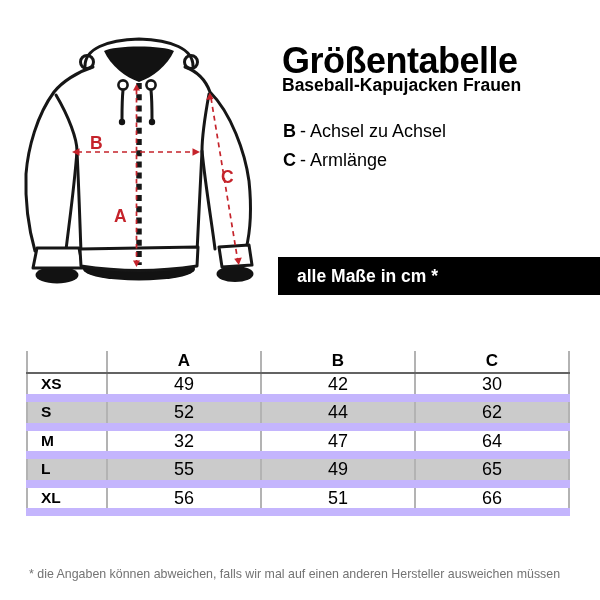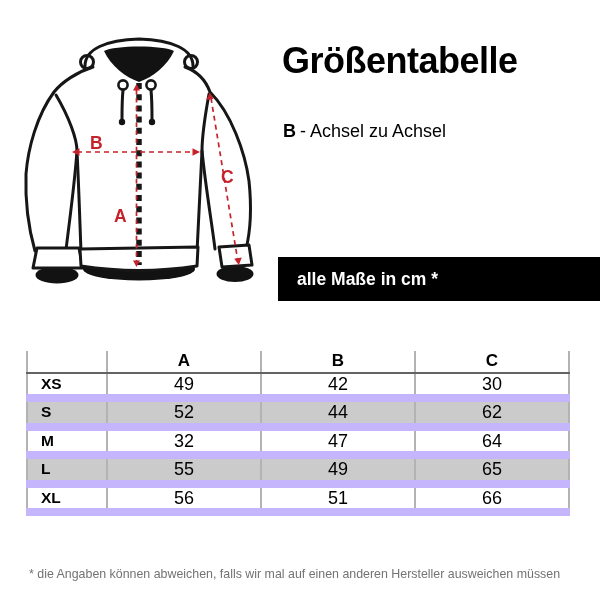--- a/index.html
+++ b/index.html
@@ -13,21 +13,21 @@
   }
   .subtitle {
     position:absolute; left:282px; top:75px;
     font-size:17.5px; font-weight:bold;
   }
   .legend { position:absolute; left:283px; top:121px; }
   .legend-row { font-size:18px; margin-bottom:8px; white-space:nowrap; }
   .legend-key { font-weight:bold; }
   .legend-sep { padding:0 4px; }
   .banner {
-    position:absolute; left:278px; top:257px; width:322px; height:44px;
+    position:absolute; left:278px; top:257px; width:322px; height:38px;
     background:#000; color:#fff; display:flex; align-items:center;
     box-sizing:border-box; padding-left:19px;
     font-size:17.5px; font-weight:bold;
   }
   .size-table-wrap { position:absolute; left:26px; top:351px; }
   table.size-table {
     border-collapse:collapse; table-layout:fixed; width:544px;
   }
   .size-table col.c-size { width:80px; }
   .size-table col.c-val  { width:154px; }
@@ -102,24 +102,28 @@
       <path d="M 211 98 L 237.5 259" fill="none" stroke-dasharray="5 4"></path>
       <path d="M 209.8 92.5 L 206.2 100.1 L 213.6 98.9 Z" stroke="none"></path>
       <path d="M 238.8 265 L 234.2 258.8 L 241.8 257.6 Z" stroke="none"></path>
       <text class="m-label" x="114" y="222" stroke="none">A</text>
       <text class="m-label" x="90" y="149" stroke="none">B</text>
       <text class="m-label" x="221" y="183" stroke="none">C</text>
     </g>
   </svg>
 
   <div class="title">Größentabelle</div>
+  <div class="subtitle">Baseball-Kapujacken Frauen</div>
 
   <div class="legend">
     <div class="legend-row">
       <span class="legend-key">B</span><span class="legend-sep">-</span><span>Achsel zu Achsel</span>
+    </div>
+    <div class="legend-row">
+      <span class="legend-key">C</span><span class="legend-sep">-</span><span>Armlänge</span>
     </div>
   </div>
 
   <div class="banner">
     <span>alle Maße in cm *</span>
   </div>
 
   <div class="size-table-wrap">
     <table class="size-table">
       <colgroup>

